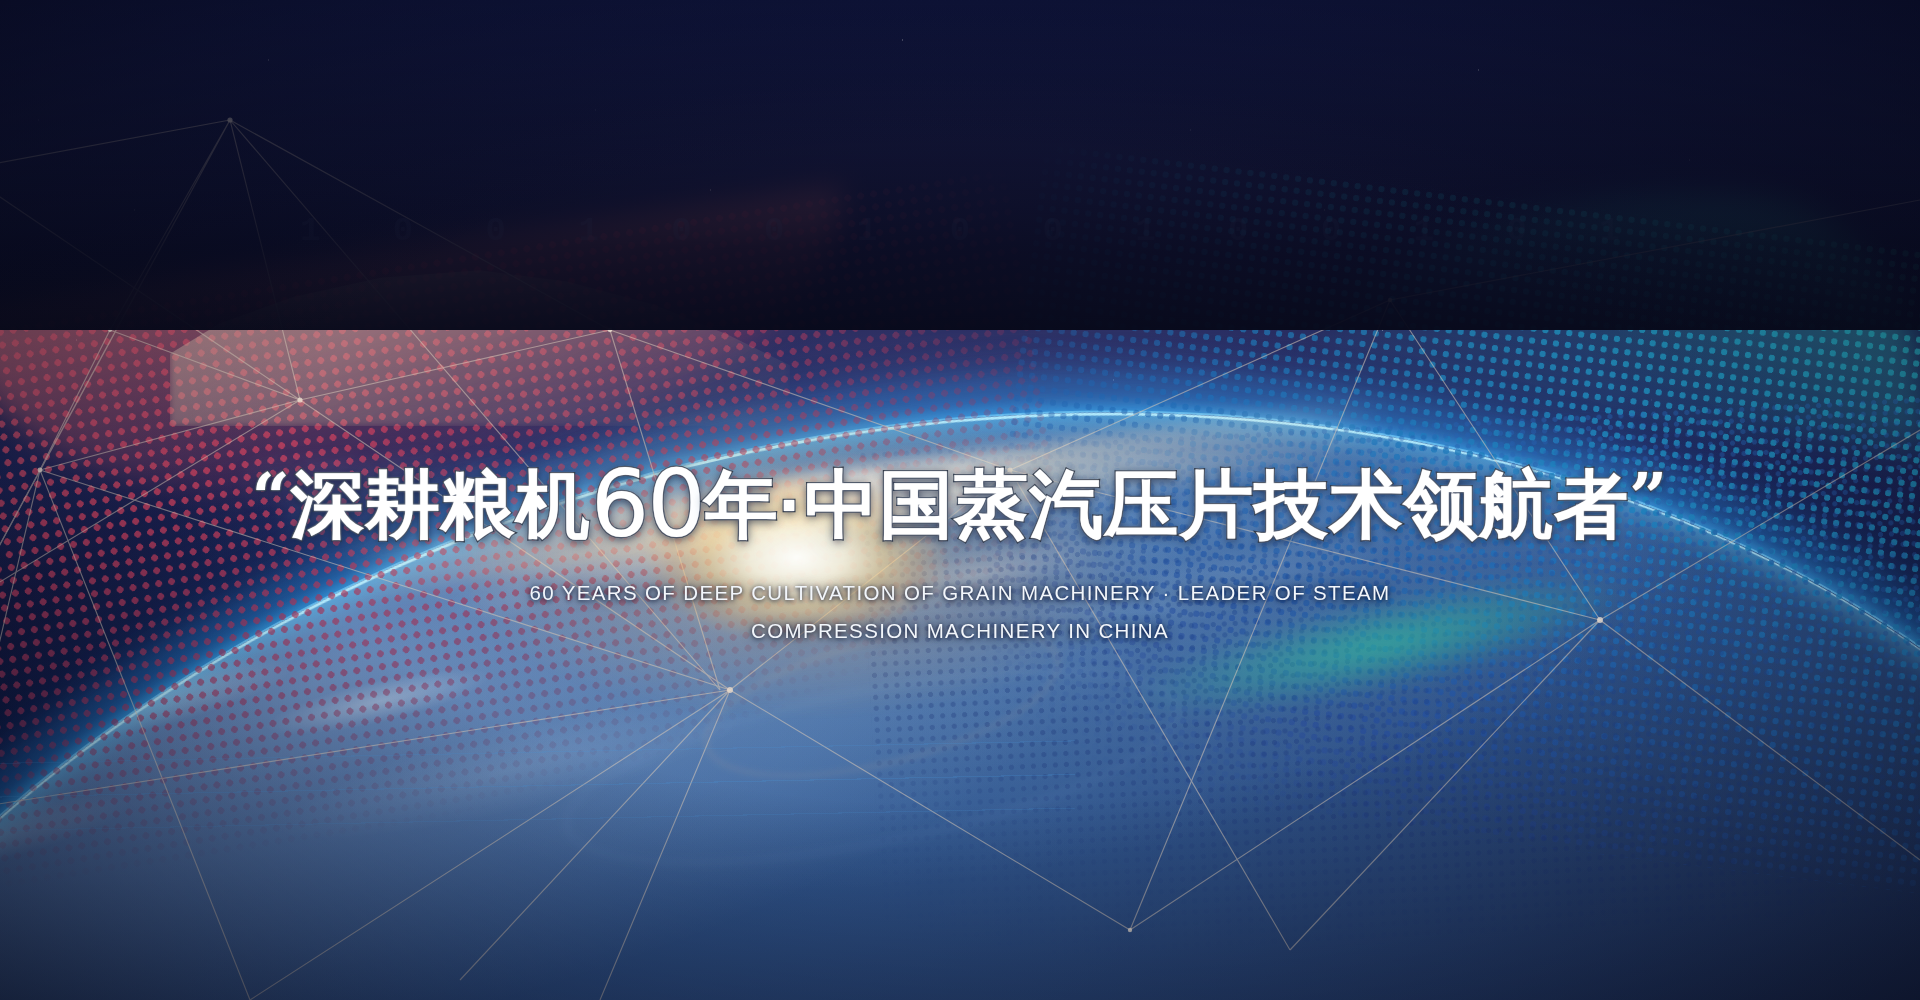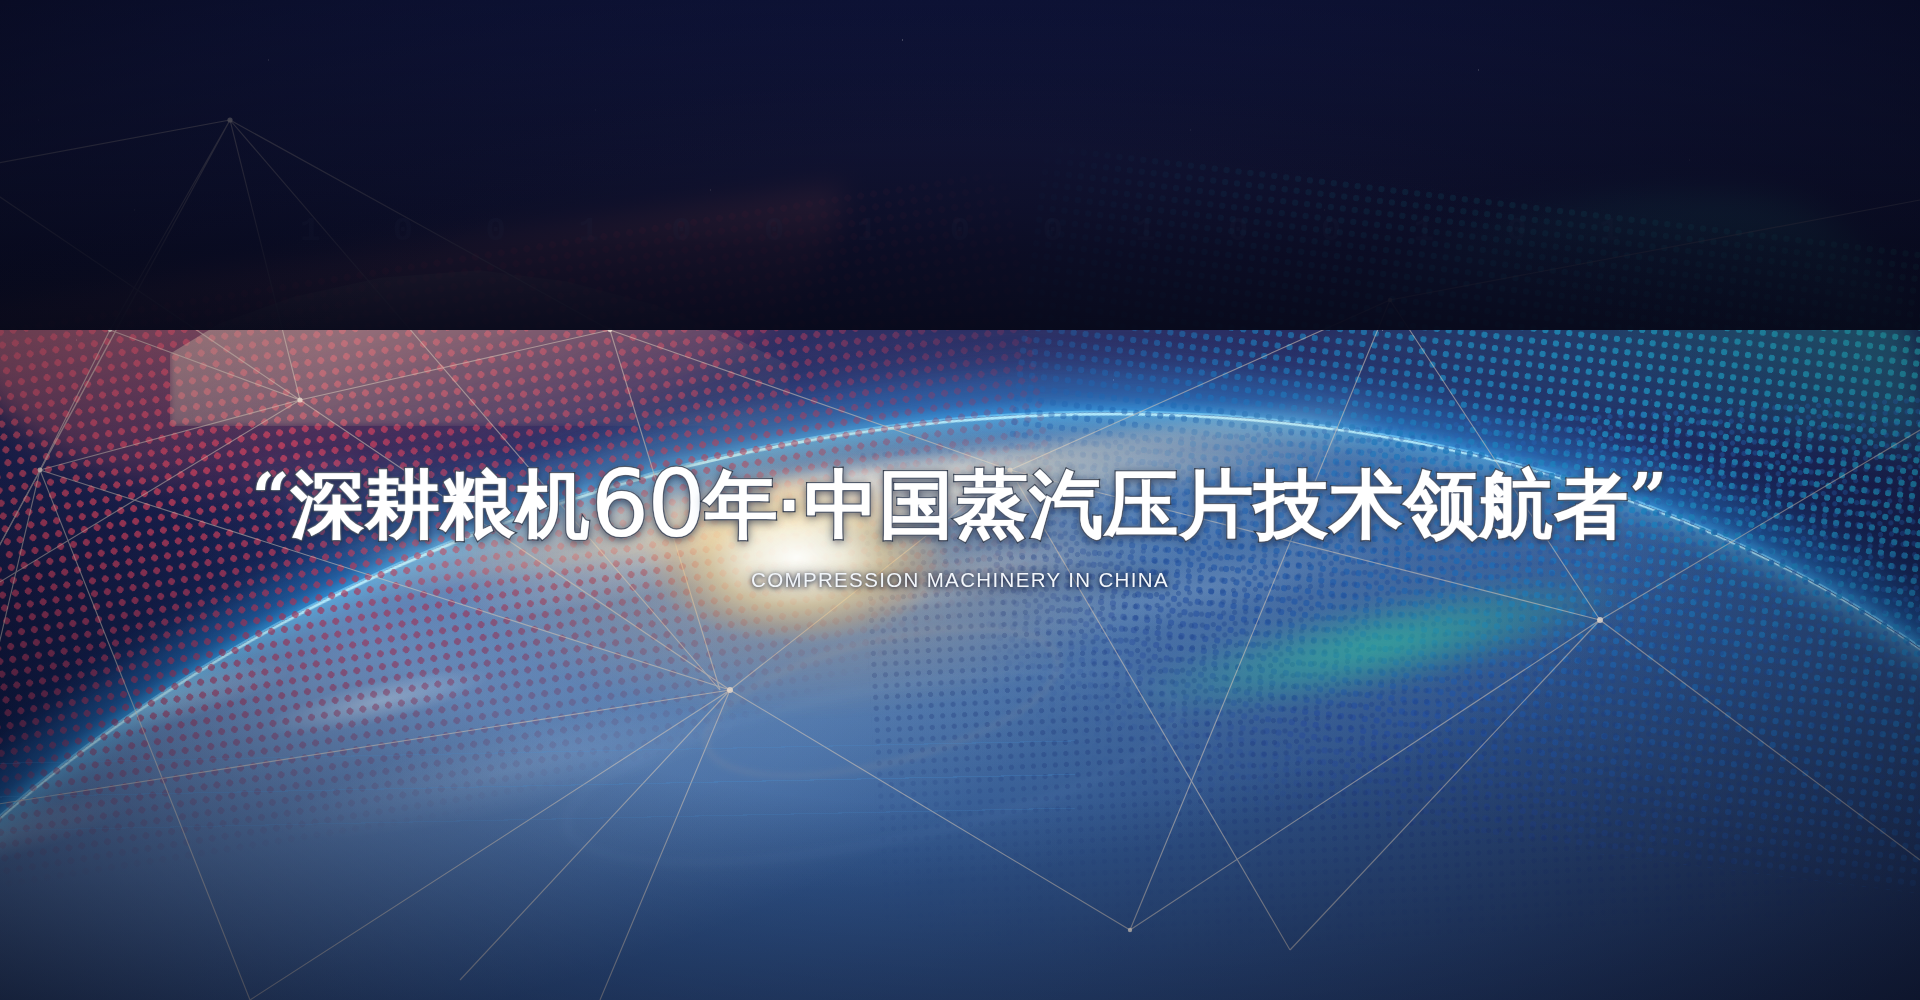--- a/index.html
+++ b/index.html
@@ -332,16 +332,17 @@
 
   <div id="binary">1 0 0 1 0 0 1 0 0 1 0 0 1 0 1 0 0 1 0 1 0 0 1 0 0 1 0 0 1 0 1 0</div>
 
   <div id="ground" class="layer"></div>
   <div id="ground-lines"></div>
   <div id="vignette" class="layer"></div>
 
   <div id="textblock">
     <h1 id="main-title"><span class="qm">“</span><span>深耕粮机</span><span class="num">60</span><span>年·中国蒸汽压片技术领航者</span><span class="qm">”</span></h1>
 
+    <p class="sub-line" id="sub1">60 YEARS OF DEEP CULTIVATION OF GRAIN MACHINERY · LEADER OF STEAM</p>
     <p class="sub-line" id="sub2">COMPRESSION MACHINERY IN CHINA</p>
   </div>
 
 </div>
 
 </body></html>

